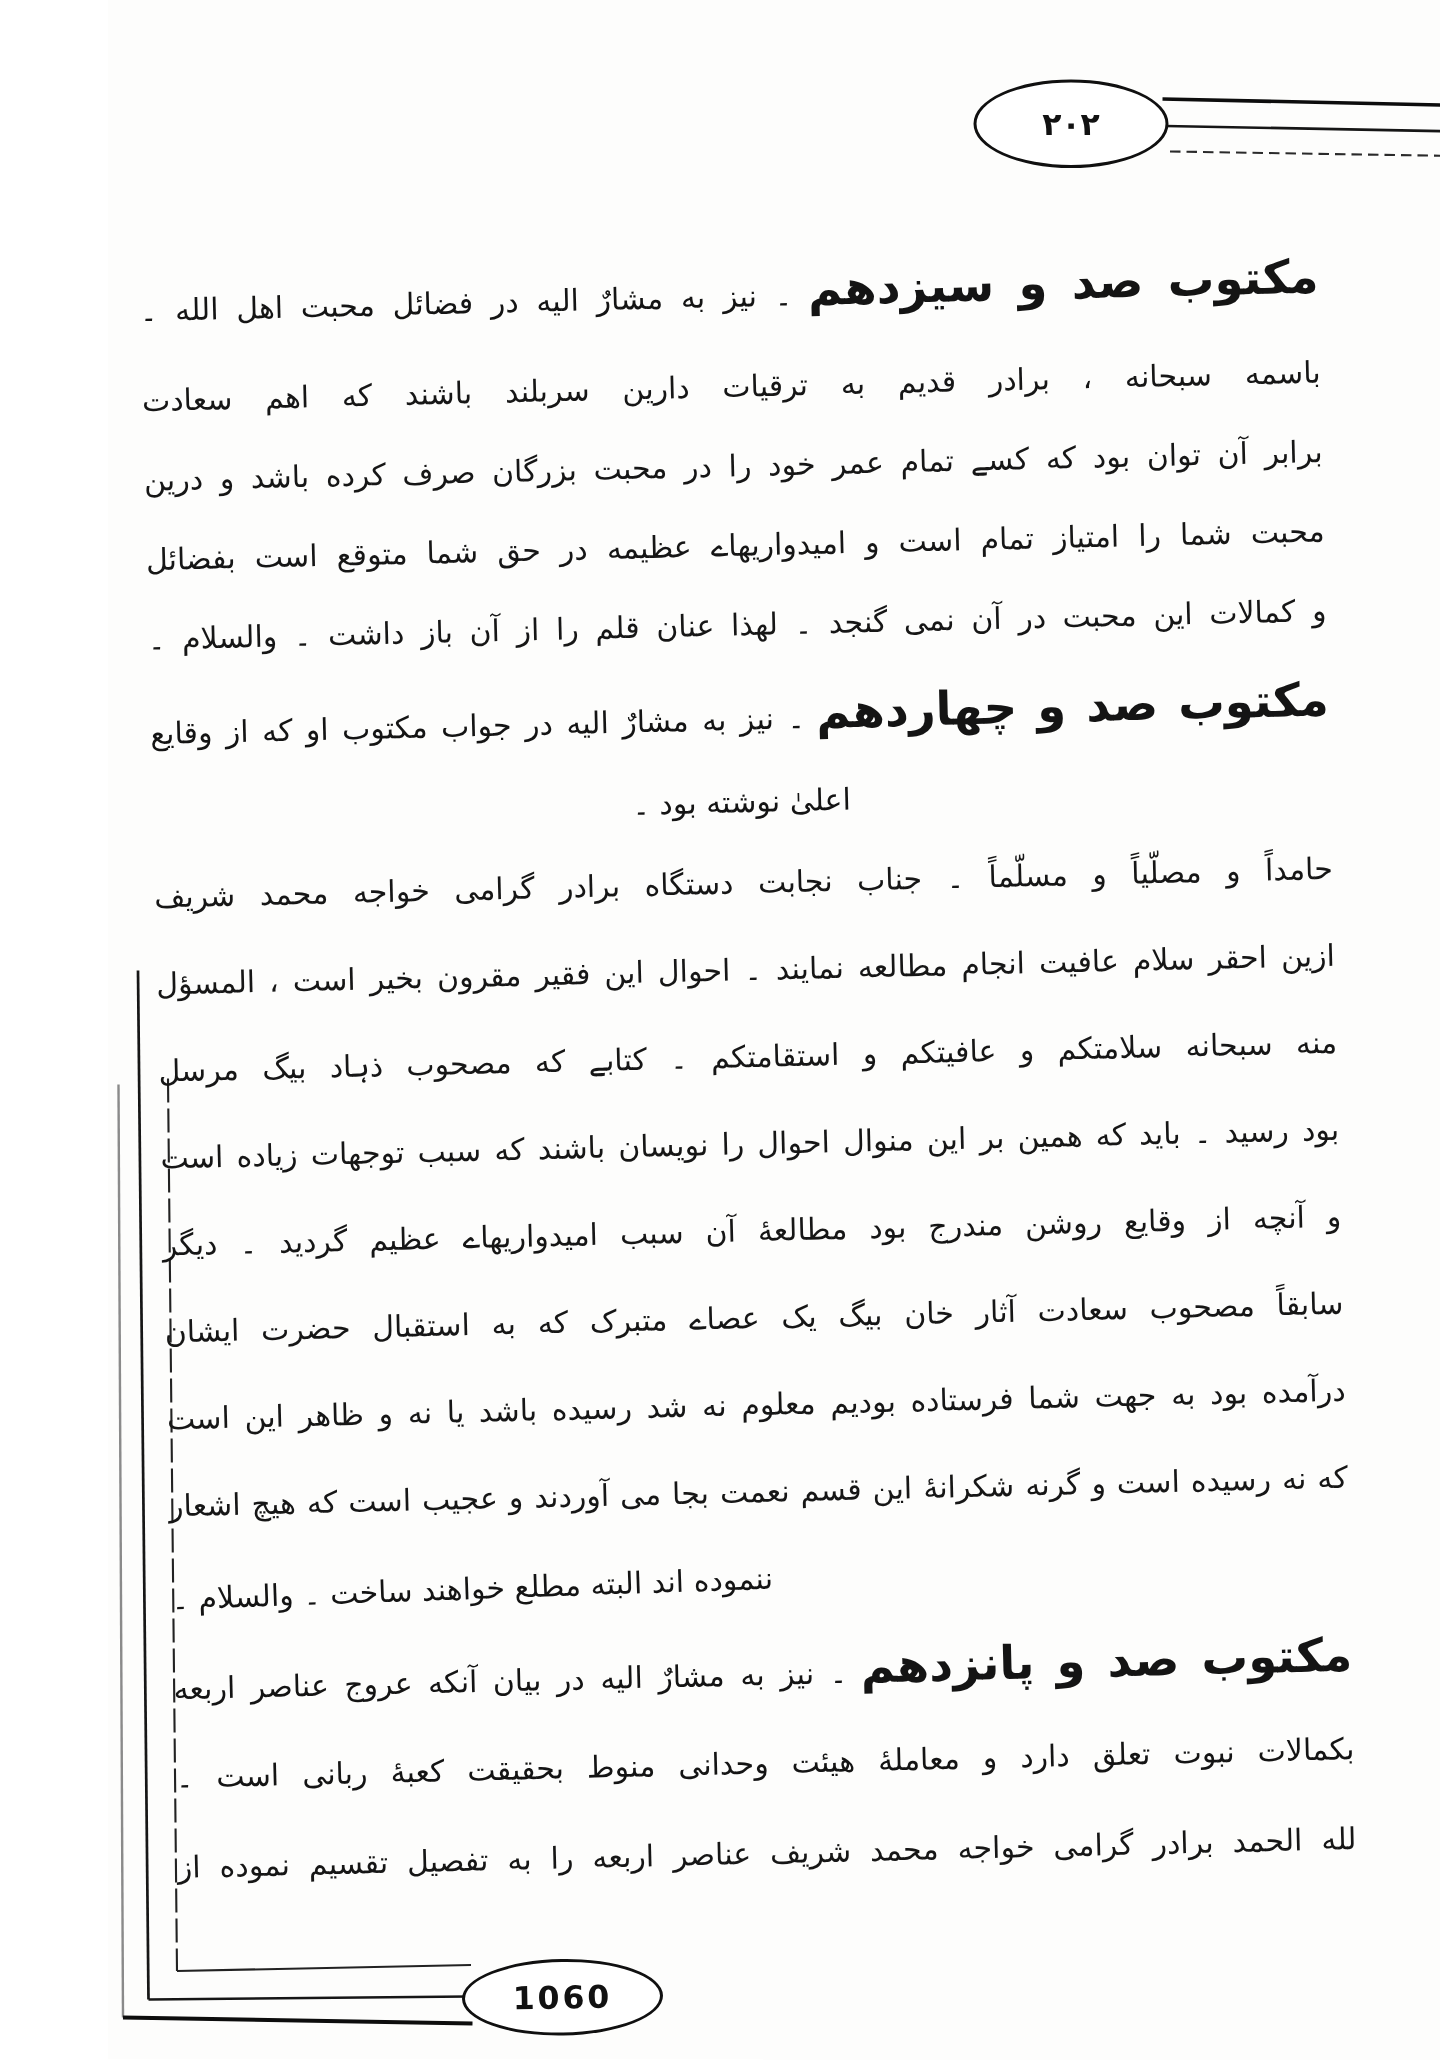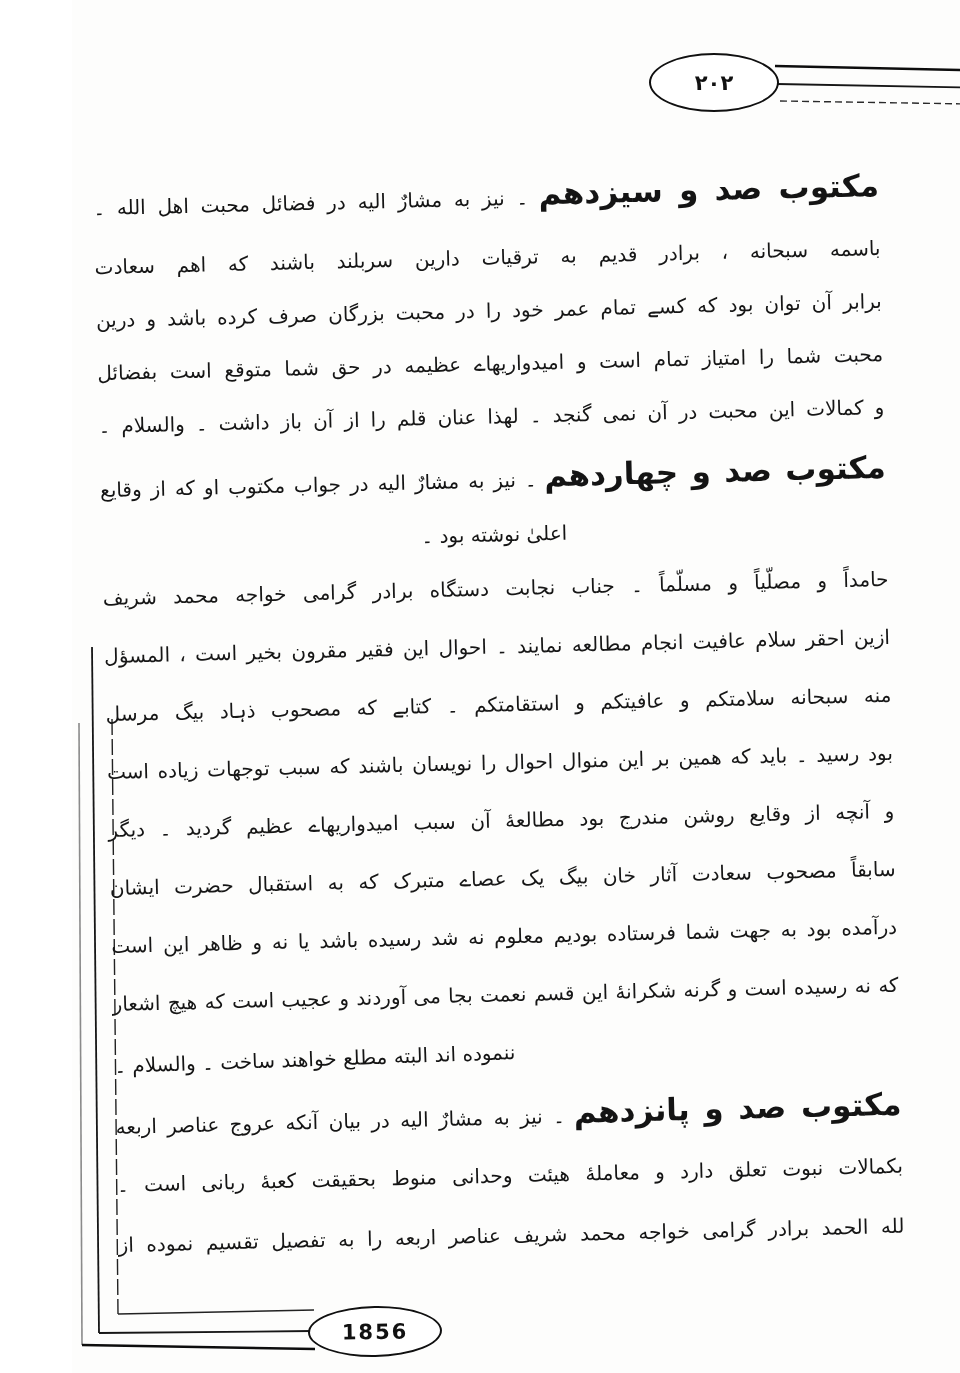--- a/index.html
+++ b/index.html
@@ -73,21 +73,21 @@
     <path d="M46 1314 L242 1310" stroke="#222" stroke-width="1.4" fill="none"></path>
     <path d="M27 1333 L240 1331" stroke="#161616" stroke-width="1.8" fill="none"></path>
     <path d="M10 1345 L243 1349" stroke="#0d0d0d" stroke-width="2.6" fill="none"></path>
   </svg>
 
   <div class="cartouche top">
     <span>۲۰۲</span>
   </div>
 
   <div class="cartouche bottom">
-    <span>1856</span>
+    <span>1060</span>
   </div>
 
   <div class="textblock">
 
     <div class="h-line">
       <span class="h-title">مکتوب صد و سیزدهم</span>
       <span class="h-rest">۔ نیز به مشارٌ الیه در فضائل محبت اهل الله ۔</span>
     </div>
     <div class="line l53">باسمه سبحانه ، برادر قدیم به ترقیات دارین سربلند باشند که اهم سعادت</div>
     <div class="line l53">برابر آن توان بود که کسے تمام عمر خود را در محبت بزرگان صرف کرده باشد و درین</div>

